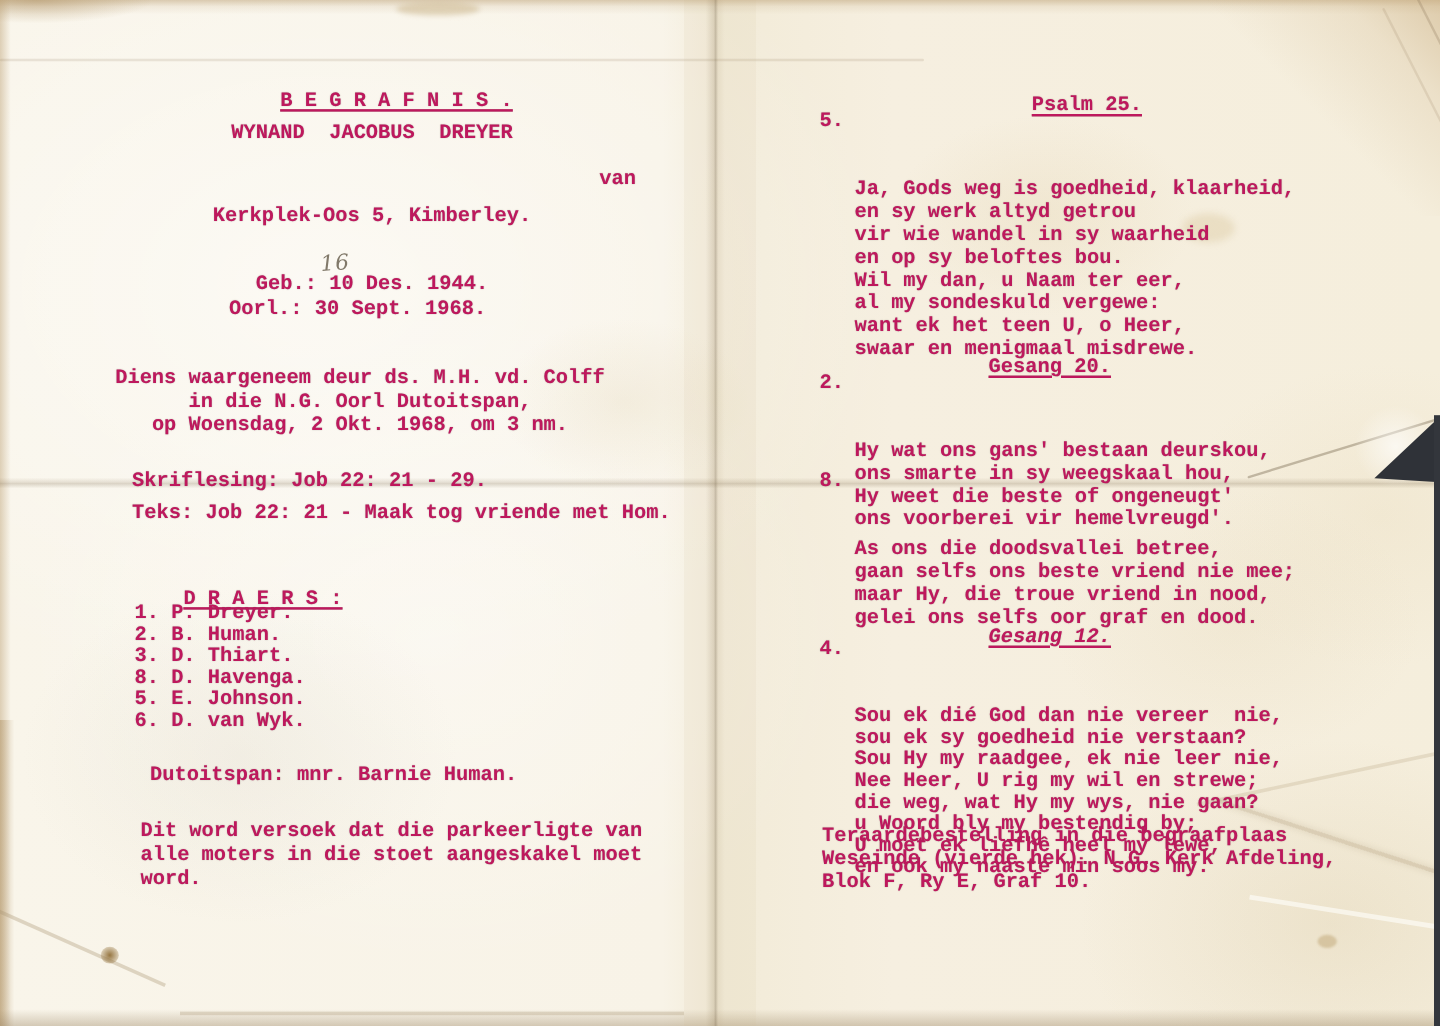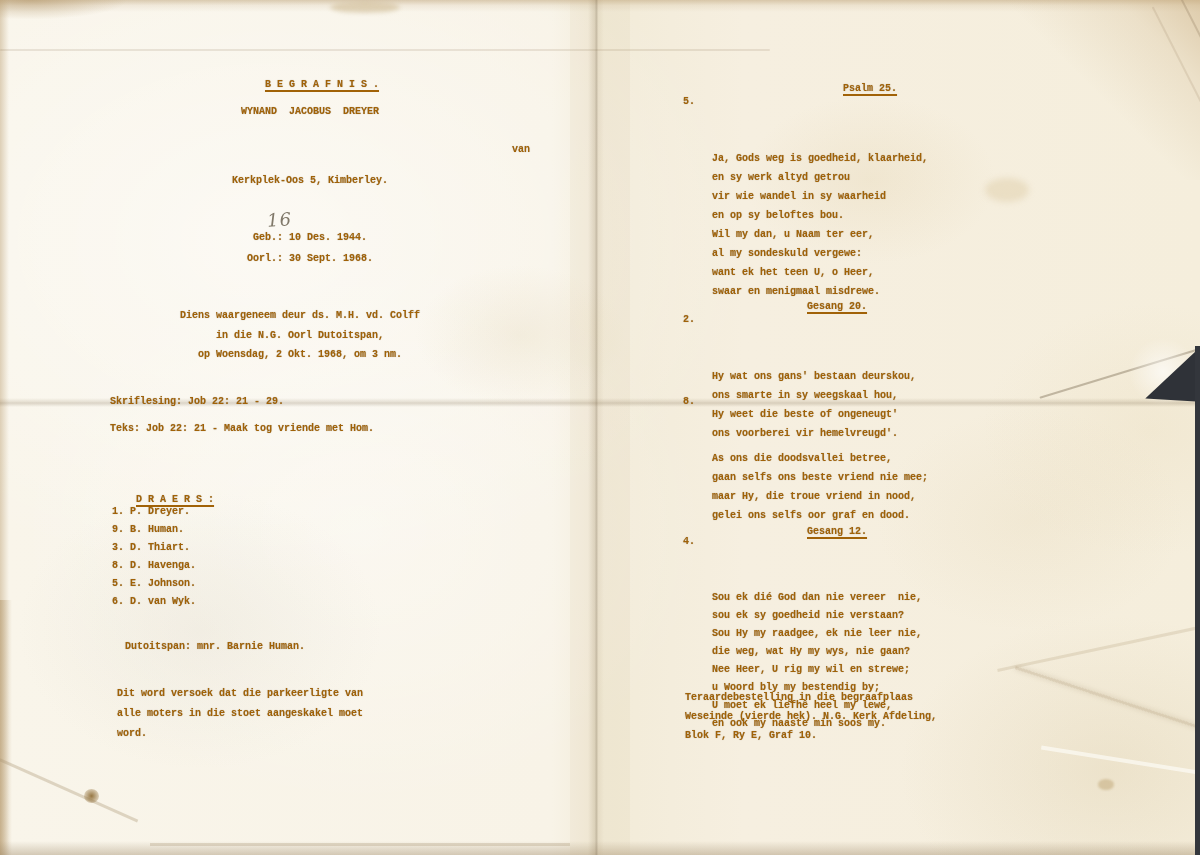--- a/index.html
+++ b/index.html
@@ -6,22 +6,22 @@
   .stage{position:relative;width:1200px;height:855px;overflow:hidden;background:#fff;}
   .paper{
     position:absolute;inset:0;
     background:
       radial-gradient(700px 500px at 22% 28%, rgba(255,255,255,0.5), transparent 70%),
       radial-gradient(500px 400px at 30% 62%, rgba(255,255,255,0.35), transparent 70%),
       linear-gradient(90deg,#f9f5ea 0%,#f8f3e7 46%,#f2ebd8 50%,#f6efe0 62%,#f5eedc 100%);
   }
   .mono{
     font-family:"Liberation Mono","DejaVu Sans Mono",monospace;
-    font-weight:700;font-size:10px;line-height:19px;
-    color:#a16207;white-space:pre;
+    font-weight:700;font-size:17px;line-height:19px;
+    color:#be185d;white-space:pre;
     text-shadow:0 0 1px rgba(75,70,62,0.45);
   }
   .abs{position:absolute;}
   .center{text-align:center;}
   .ul{text-decoration:underline;text-decoration-thickness:1.5px;text-underline-offset:3px;}
   .verse{position:absolute;}
   .v-num{position:absolute;left:0;top:0;}
   .v-lines{padding-left:29px;}
   .lh18 .v-lines div{line-height:18px;}
   .lh20 div{line-height:20px;}
@@ -107,32 +107,32 @@
 
   <div class="abs mono center" style="left:90px;top:102px;width:440px;">WYNAND  JACOBUS  DREYER</div>
 
   <div class="abs mono center" style="left:90px;top:140px;width:440px;text-align:right;">van</div>
 
   <div class="abs mono center" style="left:90px;top:171px;width:440px;">Kerkplek-Oos 5, Kimberley.</div>
 
   <div class="abs handwritten" style="left:267px;top:209px;">16</div>
 
   <div class="abs mono center" style="left:90px;top:228px;width:440px;">Geb.: 10 Des. 1944.</div>
-  <div class="abs mono center" style="left:90px;top:249px;width:440px;">Oorl.: 30 Sept. 1968.</div>
+  <div class="abs mono center" style="left:78px;top:249px;width:440px;">Oorl.: 30 Sept. 1968.</div>
 
   <div class="abs mono center lh195" style="left:80px;top:306px;width:440px;"><div>Diens waargeneem deur ds. M.H. vd. Colff</div><div>in die N.G. Oorl Dutoitspan,</div><div>op Woensdag, 2 Okt. 1968, om 3 nm.</div></div>
 
   <div class="abs mono" style="left:110px;top:392px;">Skriflesing: Job 22: 21 - 29.</div>
   <div class="abs mono" style="left:110px;top:419px;">Teks: Job 22: 21 - Maak tog vriende met Hom.</div>
 
   <div class="abs mono" style="left:112px;top:471px;">
     <span class="ul">D R A E R S :</span>
   </div>
 
-  <div class="abs mono" style="left:112px;top:503px;line-height:18px;"><div style="line-height:18px;">1. P. Dreyer.</div><div style="line-height:18px;">9. B. Human.</div><div style="line-height:18px;">3. D. Thiart.</div><div style="line-height:18px;">8. D. Havenga.</div><div style="line-height:18px;">5. E. Johnson.</div><div style="line-height:18px;">6. D. van Wyk.</div></div>
+  <div class="abs mono" style="left:112px;top:503px;line-height:18px;"><div style="line-height:18px;">1. P. Dreyer.</div><div style="line-height:18px;">2. B. Human.</div><div style="line-height:18px;">3. D. Thiart.</div><div style="line-height:18px;">8. D. Havenga.</div><div style="line-height:18px;">5. E. Johnson.</div><div style="line-height:18px;">6. D. van Wyk.</div></div>
 
   <div class="abs mono" style="left:125px;top:637px;">Dutoitspan: mnr. Barnie Human.</div>
 
   <div class="abs mono lh20" style="left:117px;top:684px;"><div>Dit word versoek dat die parkeerligte van</div><div>alle moters in die stoet aangeskakel moet</div><div>word.</div></div>
 
   <div class="abs mono" style="left:819px;top:60px;">
     <span class="ul">Psalm 25.</span>
   </div>
 
   <div class="verse mono" style="left:683px;top:92px;">
@@ -147,23 +147,23 @@
   <div class="verse mono" style="left:683px;top:310px;">
     <span class="v-num">2.</span>
     <div class="v-lines"><div>Hy wat ons gans' bestaan deurskou,</div><div>ons smarte in sy weegskaal hou,</div><div>Hy weet die beste of ongeneugt'</div><div>ons voorberei vir hemelvreugd'.</div></div>
   </div>
 
   <div class="verse mono" style="left:683px;top:392px;">
     <span class="v-num">8.</span>
     <div class="v-lines"><div>As ons die doodsvallei betree,</div><div>gaan selfs ons beste vriend nie mee;</div><div>maar Hy, die troue vriend in nood,</div><div>gelei ons selfs oor graf en dood.</div></div>
   </div>
 
-  <div class="abs mono" style="left:783px;top:503px;">
+  <div class="abs mono" style="left:783px;top:503px;font-style:italic;">
     <span class="ul">Gesang 12.</span>
   </div>
 
   <div class="verse mono lh18" style="left:683px;top:532px;">
     <span class="v-num">4.</span>
-    <div class="v-lines"><div>Sou ek dié God dan nie vereer  nie,</div><div>sou ek sy goedheid nie verstaan?</div><div>Sou Hy my raadgee, ek nie leer nie,</div><div>die weg, wat Hy my wys, nie gaan?</div><div>Nee Heer, U rig my wil en strewe;</div><div>u Woord bly my bestendig by;</div><div>U moet ek liefhê heel my lewe,</div><div>en ook my naaste min soos my.</div></div>
+    <div class="v-lines"><div>Sou ek dié God dan nie vereer  nie,</div><div>sou ek sy goedheid nie verstaan?</div><div>Sou Hy my raadgee, ek nie leer nie,</div><div>Nee Heer, U rig my wil en strewe;</div><div>die weg, wat Hy my wys, nie gaan?</div><div>u Woord bly my bestendig by;</div><div>U moet ek liefhê heel my lewe,</div><div>en ook my naaste min soos my.</div></div>
   </div>
 
   <div class="abs mono" style="left:685px;top:688px;"><div>Teraardebestelling in die begraafplaas</div><div>Weseinde (vierde hek). N.G. Kerk Afdeling,</div><div>Blok F, Ry E, Graf 10.</div></div>
 </div>
 
 </body></html>

